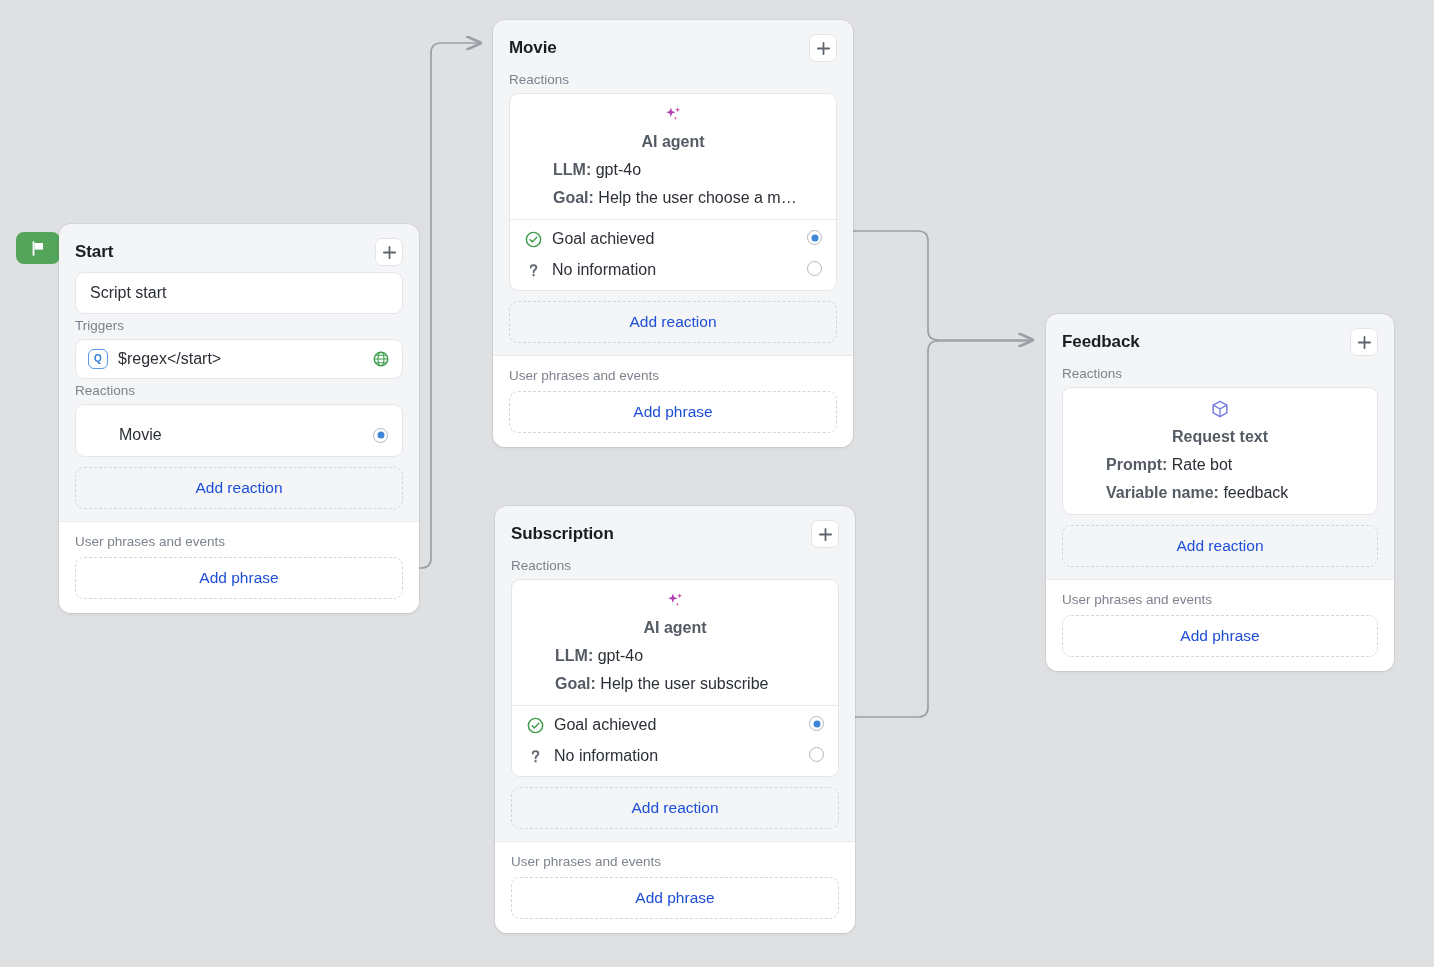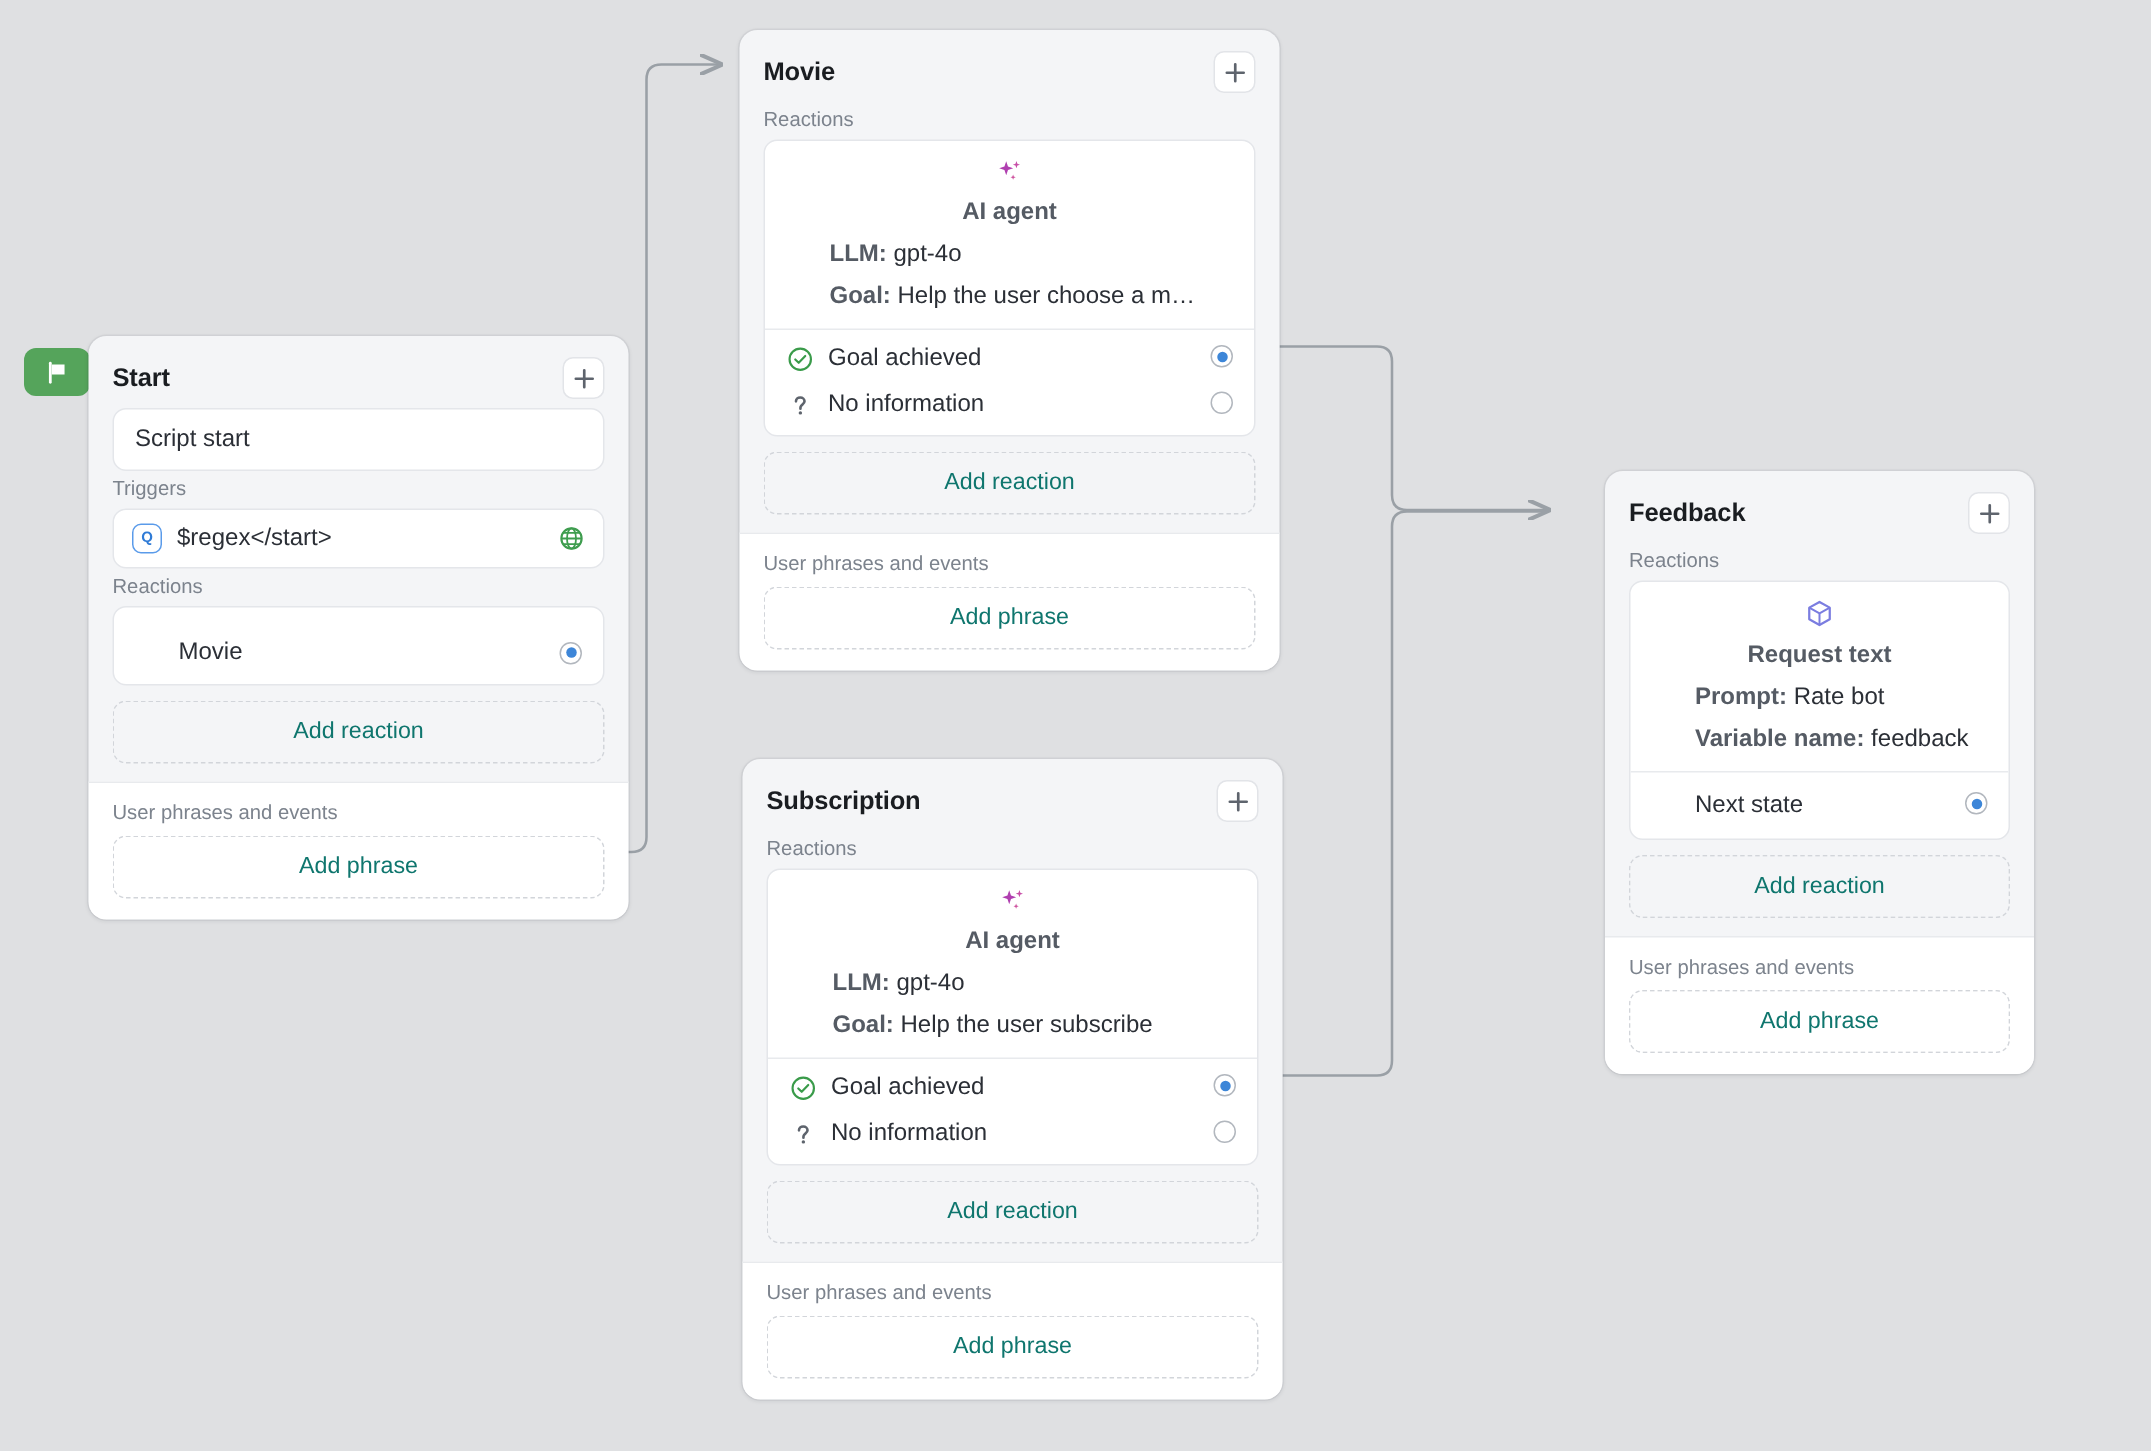--- a/index.html
+++ b/index.html
@@ -121,21 +121,21 @@
     background: #3d86d8;
   }
 
   
   .dashed {
     border: 1.5px dashed #d2d5da;
     border-radius: 9px;
     text-align: center;
     padding: 11px 0;
     font-size: 15.5px;
-    color: #0f766e;
+    color: #1d4ed8;
     cursor: pointer;
     margin-top: 10px;
     background: transparent;
   }
   .phrases-zone .dashed { margin-top: 0; }
 
   
   .flag-badge {
     position: absolute;
     width: 44px; height: 32px;
@@ -339,21 +339,21 @@
 
       <div class="dashed">Add reaction</div>
     </div>
 
     <div class="phrases-zone">
       <div class="section-label">User phrases and events</div>
       <div class="dashed">Add phrase</div>
     </div>
   </div>
 
-  <div class="card" style="left:1070px; top:314px; width:286px;">
+  <div class="card" style="left:1046px; top:314px; width:348px;">
     <div class="card-head">
       <div class="card-title">Feedback</div>
       <div class="plus-btn">
         <svg width="15" height="15" viewBox="0 0 16 16">
           <path d="M8 2 V14 M2 8 H14" stroke="#5e646d" stroke-width="1.9" stroke-linecap="round"></path>
         </svg>
       </div>
     </div>
     <div class="section-label">Reactions</div>
 
@@ -369,26 +369,20 @@
           </div>
           <div class="r-line">
             <b>Prompt:</b>
             <span>Rate bot</span>
           </div>
           <div class="r-line">
             <b>Variable name:</b>
             <span>feedback</span>
           </div>
         </div>
-        <div class="exits">
-          <div class="exit-row" style="padding-top:9px;padding-bottom:9px;">
-            <span class="ex-label" style="padding-left:29px;">Next state</span>
-            <span class="radio on"></span>
-          </div>
-        </div>
       </div>
 
       <div class="dashed">Add reaction</div>
     </div>
 
     <div class="phrases-zone">
       <div class="section-label">User phrases and events</div>
       <div class="dashed">Add phrase</div>
     </div>
   </div>

